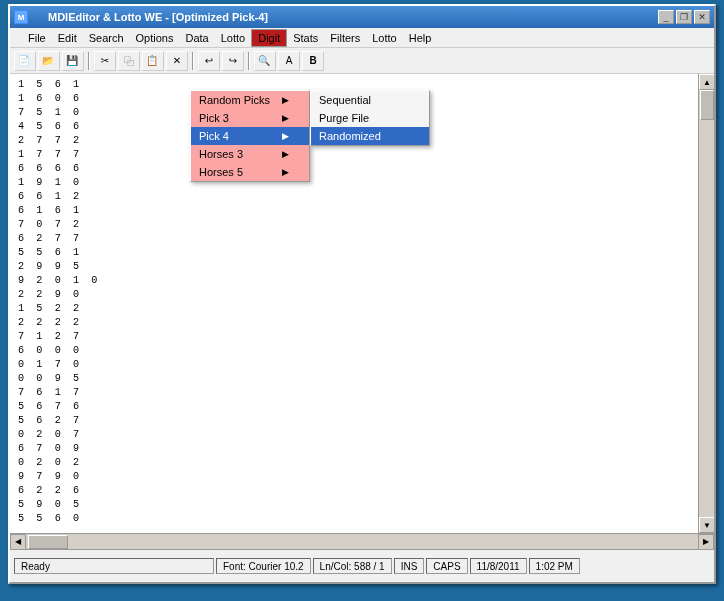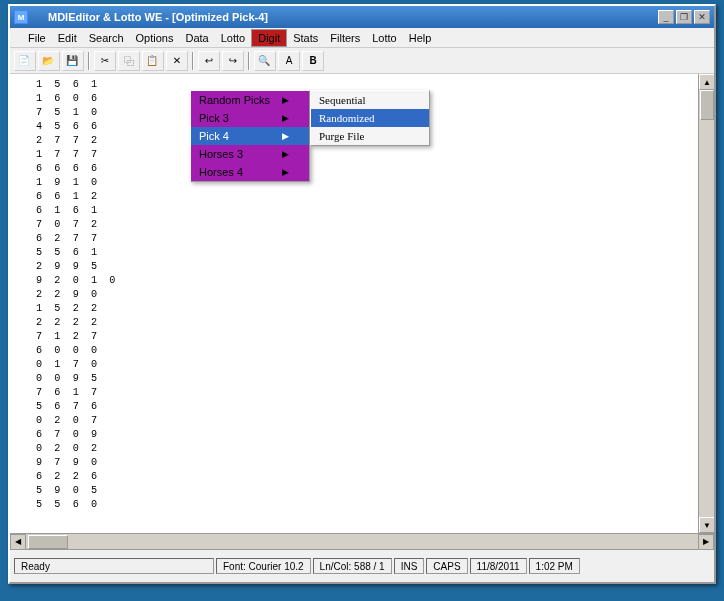--- a/index.html
+++ b/index.html
@@ -146,21 +146,20 @@
     
     .editor {
       flex: 1;
       background: white;
       padding: 4px 8px;
       font-family: 'Courier New', monospace;
       font-size: 10.2px;
       overflow: auto;
       color: #000;
       line-height: 14px;
-      margin-left: 18px;
     }
     .editor-line {
       white-space: pre;
     }
 
     
     .scrollbar-v {
       width: 16px;
       background: #f0f0f0;
       border-left: 1px solid #999;
@@ -271,21 +270,21 @@
       left: 0;
       width: 100%;
       height: 100%;
       pointer-events: none;
     }
 
     .digit-menu {
       position: absolute;
       top: 16px;
       left: 180px;
-      background: #a21caf;
+      background: #fca5a5;
       border: 1px solid #999;
       border-top: 1px solid #fff;
       border-left: 1px solid #fff;
       box-shadow: 2px 2px 4px rgba(0,0,0,0.3);
       min-width: 120px;
       pointer-events: all;
       z-index: 100;
     }
 
     .pick4-submenu {
@@ -293,21 +292,20 @@
       top: 16px;
       left: 300px;
       background: #f5f5f5;
       border: 1px solid #999;
       border-top: 1px solid #fff;
       border-left: 1px solid #fff;
       box-shadow: 2px 2px 4px rgba(0,0,0,0.3);
       min-width: 120px;
       pointer-events: all;
       z-index: 101;
-      font-family: Liberation Serif, serif;
     }
 
     .menu-dropdown-item {
       padding: 3px 20px 3px 8px;
       cursor: pointer;
       white-space: nowrap;
       display: flex;
       align-items: center;
       justify-content: space-between;
       font-size: 11px;
@@ -393,20 +391,21 @@
         <div class="editor-line">9  2  0  1  0</div>
         <div class="editor-line">2  2  9  0</div>
         <div class="editor-line">1  5  2  2</div>
         <div class="editor-line">2  2  2  2</div>
         <div class="editor-line">7  1  2  7</div>
         <div class="editor-line">6  0  0  0</div>
         <div class="editor-line">0  1  7  0</div>
         <div class="editor-line">0  0  9  5</div>
         <div class="editor-line">7  6  1  7</div>
         <div class="editor-line">5  6  7  6</div>
+        <div class="editor-line">5  6  2  7</div>
         <div class="editor-line">0  2  0  7</div>
         <div class="editor-line">6  7  0  9</div>
         <div class="editor-line">0  2  0  2</div>
         <div class="editor-line">9  7  9  0</div>
         <div class="editor-line">6  2  2  6</div>
         <div class="editor-line">5  9  0  5</div>
         <div class="editor-line">5  5  6  0</div>
       </div>
 
     <div class="scrollbar-v">
@@ -430,34 +429,34 @@
         </div>
         <div class="menu-dropdown-item highlighted">
           <span>Pick 4</span>
           <span class="arrow">▶</span>
         </div>
         <div class="menu-dropdown-item">
           <span>Horses 3</span>
           <span class="arrow">▶</span>
         </div>
         <div class="menu-dropdown-item">
-          <span>Horses 4</span>
+          <span>Horses 5</span>
           <span class="arrow">▶</span>
         </div>
       </div>
 
       <div class="pick4-submenu">
         <div class="menu-dropdown-item">
           <span>Sequential</span>
+        </div>
+        <div class="menu-dropdown-item">
+          <span>Purge File</span>
         </div>
         <div class="menu-dropdown-item highlighted">
           <span>Randomized</span>
-        </div>
-        <div class="menu-dropdown-item">
-          <span>Purge File</span>
         </div>
       </div>
     </div>
   </div>
 
   <div class="scrollbar-h-container">
     <div class="scrollbar-h">
       <div class="scrollbar-h-btn">◀</div>
       <div class="scrollbar-h-track">
         <div class="scrollbar-h-thumb"></div>

